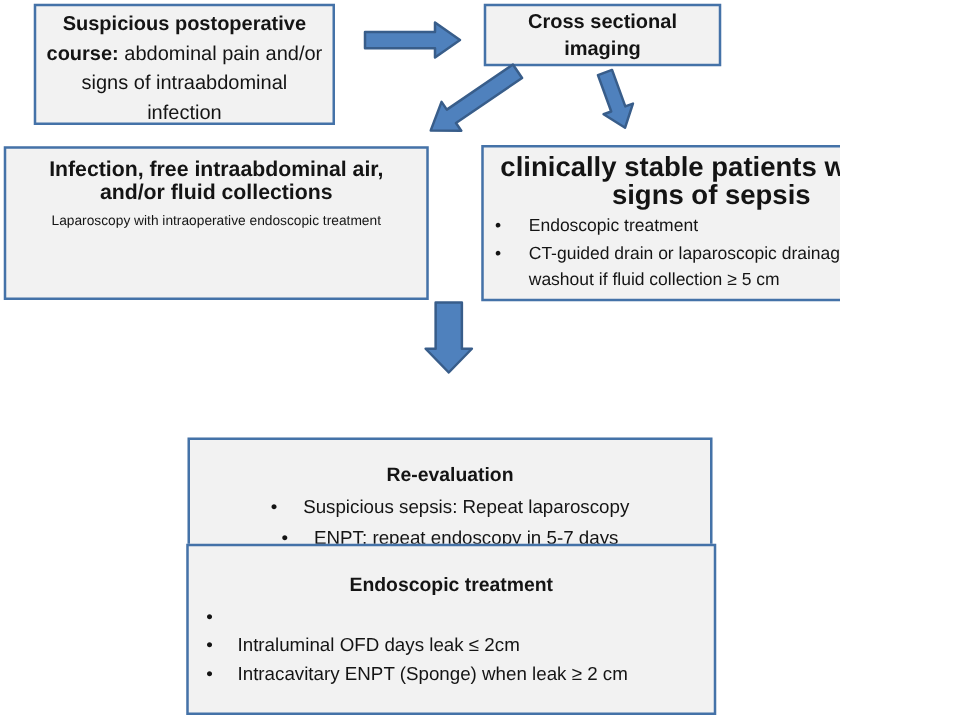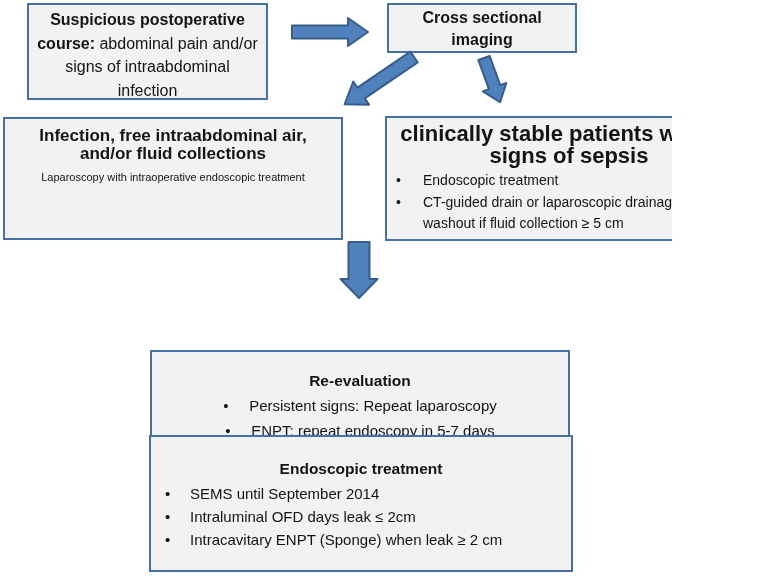--- a/index.html
+++ b/index.html
@@ -82,38 +82,37 @@
         <span class="bt">CT-guided drain or laparoscopic drainage with washout if fluid collection ≥ 5 cm</span>
       </div>
     </div>
   </div>
 
   <div class="box b5">
     <div class="title">Re-evaluation</div>
     <div class="bullets">
       <div class="bullet-row">
         <span class="marker">•</span>
-        <span class="bt">Persistent signs: Repeat laparoscopy</span>
+        <span class="bt">Suspicious sepsis: Repeat laparoscopy</span>
       </div>
       <div class="bullet-row">
         <span class="marker">•</span>
         <span class="bt">ENPT: repeat endoscopy in 5-7 days</span>
       </div>
       <div class="bullet-row">
         <span class="marker">•</span>
       </div>
     </div>
   </div>
 
   <div class="box b6">
     <div class="title">Endoscopic treatment</div>
     <div class="bullets">
       <div class="bullet-row">
         <span class="marker">•</span>
-        <span class="bt">SEMS until September 2014</span>
       </div>
       <div class="bullet-row">
         <span class="marker">•</span>
         <span class="bt">Intraluminal OFD days leak ≤ 2cm</span>
       </div>
       <div class="bullet-row">
         <span class="marker">•</span>
         <span class="bt">Intracavitary ENPT (Sponge) when leak ≥ 2 cm</span>
       </div>
     </div>

